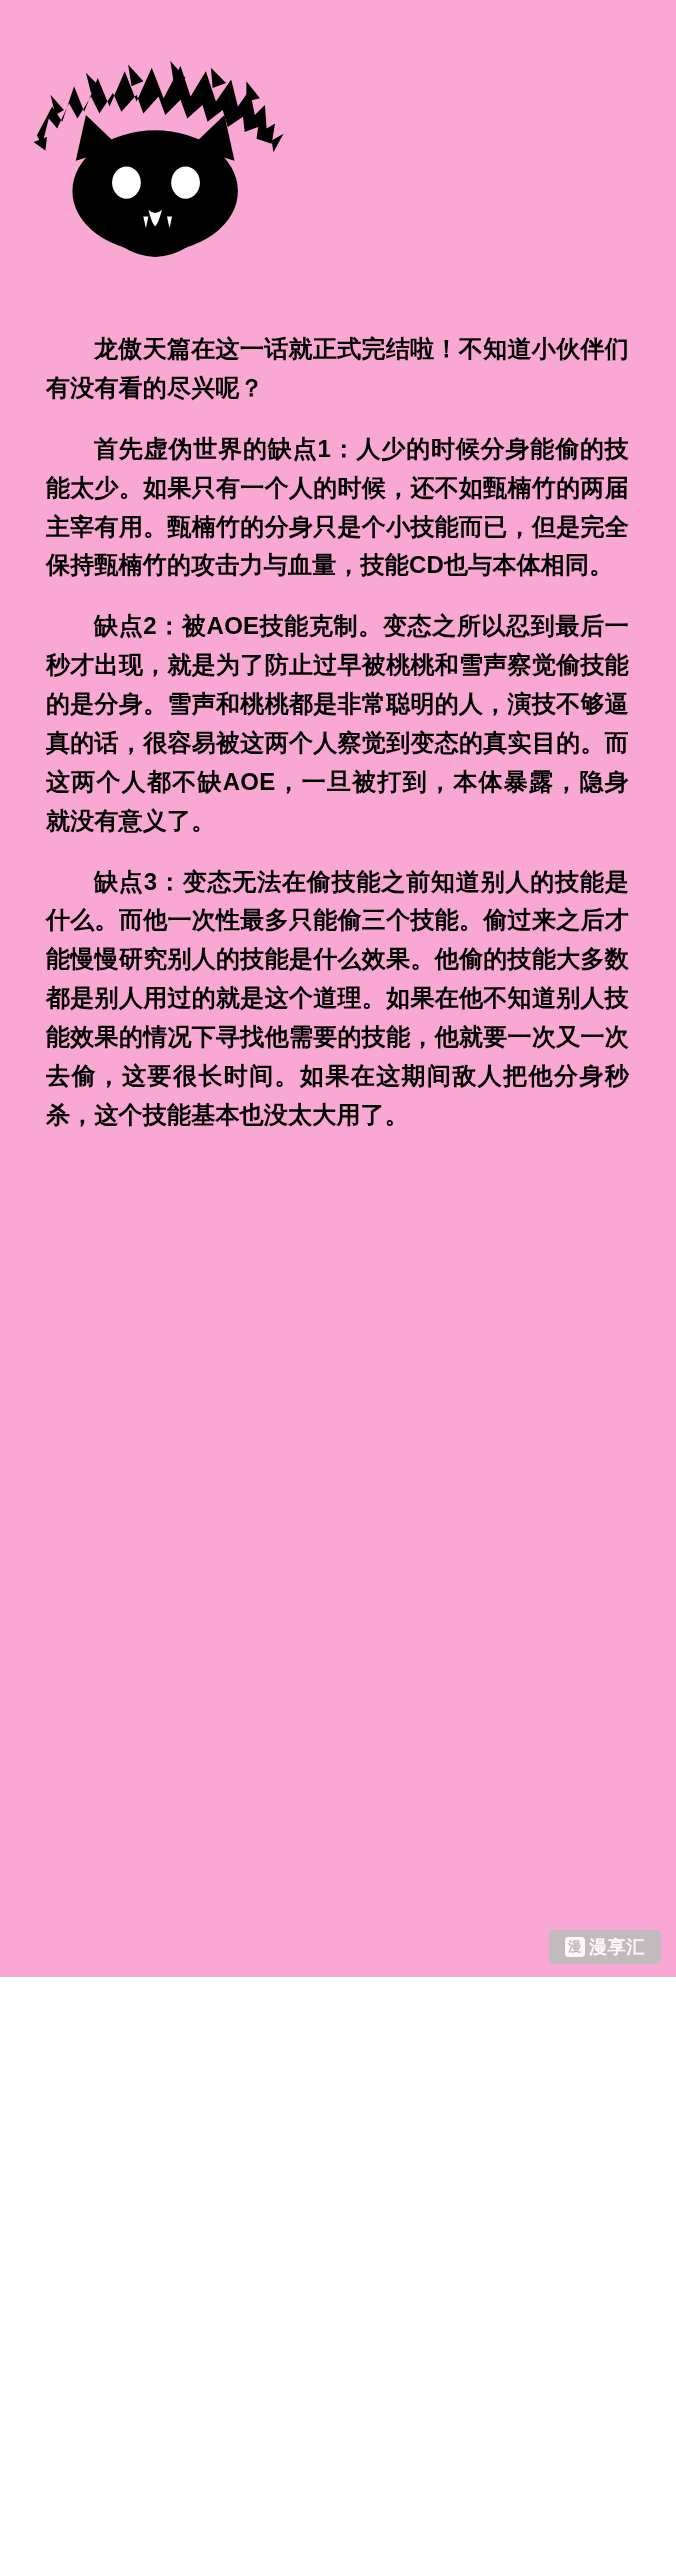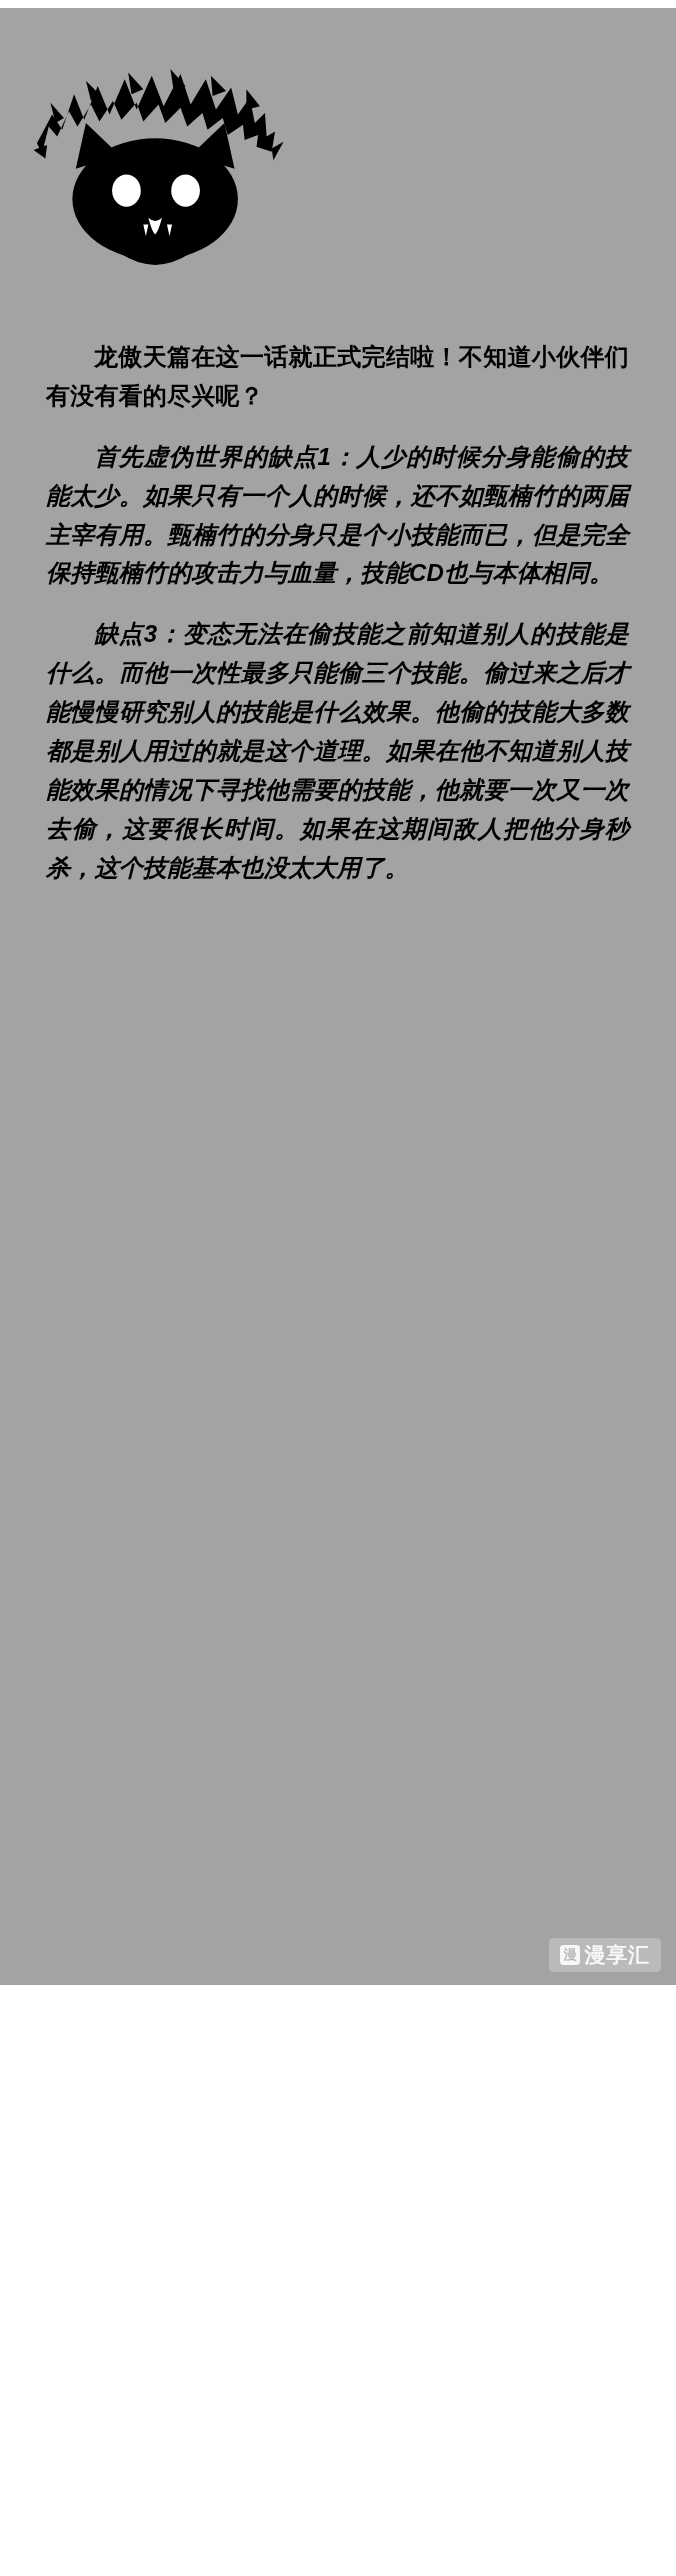--- a/index.html
+++ b/index.html
@@ -12,22 +12,21 @@
     height: 2576px;
     position: relative;
     font-family: "Liberation Sans", sans-serif;
     overflow: hidden;
   }
 
   .page {
     position: relative;
     width: 676px;
     height: 1977px;
-    background: #a3a3a3;
-    margin-top: 8px;
+    background: #f9a8d4;
   }
 
   
   .logo-area {
     position: absolute;
     left: 25px;
     top: 34px;
     width: 262px;
     height: 228px;
   }
@@ -51,40 +50,39 @@
   }
   .article p {
     margin: 0 0 3.4px 0;
     text-indent: 2em;
   }
   .article p.no-indent {
     text-indent: 0;
   }
   .article p.gap-before {
     margin-top: 22px;
-    font-style: italic;
   }
 
   
   .watermark {
     position: absolute;
     right: 15px;
     bottom: 13.5px;
     width: 112px;
     height: 34px;
     background: #bdbdbd;
     border-radius: 4.2px;
     display: flex;
     align-items: center;
     justify-content: center;
     gap: 4.2px;
     opacity: 0.92;
   }
   .watermark .wm-text {
-    font-size: 21px;
+    font-size: 18px;
     font-weight: bold;
     color: #ffffff;
     letter-spacing: 0.8px;
   }
   .wm-badge {
     width: 20px;
     height: 20px;
     background: #ffffff;
     color: #bdbdbd;
     border-radius: 3.4px;
@@ -133,20 +131,21 @@
       <path d="M146,208 Q154,216 162,208 Q158,224 154,228 Q150,224 146,208 Z" fill="#ffffff"></path>
 
       <path d="M140,216 L146,216 L143,230 Z" fill="#ffffff"></path>
       <path d="M168,216 L174,216 L171,230 Z" fill="#ffffff"></path>
     </svg>
   </div>
 
   <div class="article" id="article">
       <p>龙傲天篇在这一话就正式完结啦！不知道小伙伴们有没有看的尽兴呢？</p>
       <p class="gap-before">首先虚伪世界的缺点1：人少的时候分身能偷的技能太少。如果只有一个人的时候，还不如甄楠竹的两届主宰有用。甄楠竹的分身只是个小技能而已，但是完全保持甄楠竹的攻击力与血量，技能CD也与本体相同。</p>
+      <p class="gap-before">缺点2：被AOE技能克制。变态之所以忍到最后一秒才出现，就是为了防止过早被桃桃和雪声察觉偷技能的是分身。雪声和桃桃都是非常聪明的人，演技不够逼真的话，很容易被这两个人察觉到变态的真实目的。而这两个人都不缺AOE，一旦被打到，本体暴露，隐身就没有意义了。</p>
       <p class="gap-before">缺点3：变态无法在偷技能之前知道别人的技能是什么。而他一次性最多只能偷三个技能。偷过来之后才能慢慢研究别人的技能是什么效果。他偷的技能大多数都是别人用过的就是这个道理。如果在他不知道别人技能效果的情况下寻找他需要的技能，他就要一次又一次去偷，这要很长时间。如果在这期间敌人把他分身秒杀，这个技能基本也没太大用了。</p>
     </div>
 
   <div class="watermark">
     <span class="wm-badge">漫</span>
     <span class="wm-text">漫享汇</span>
   </div>
 
 </div>
 

